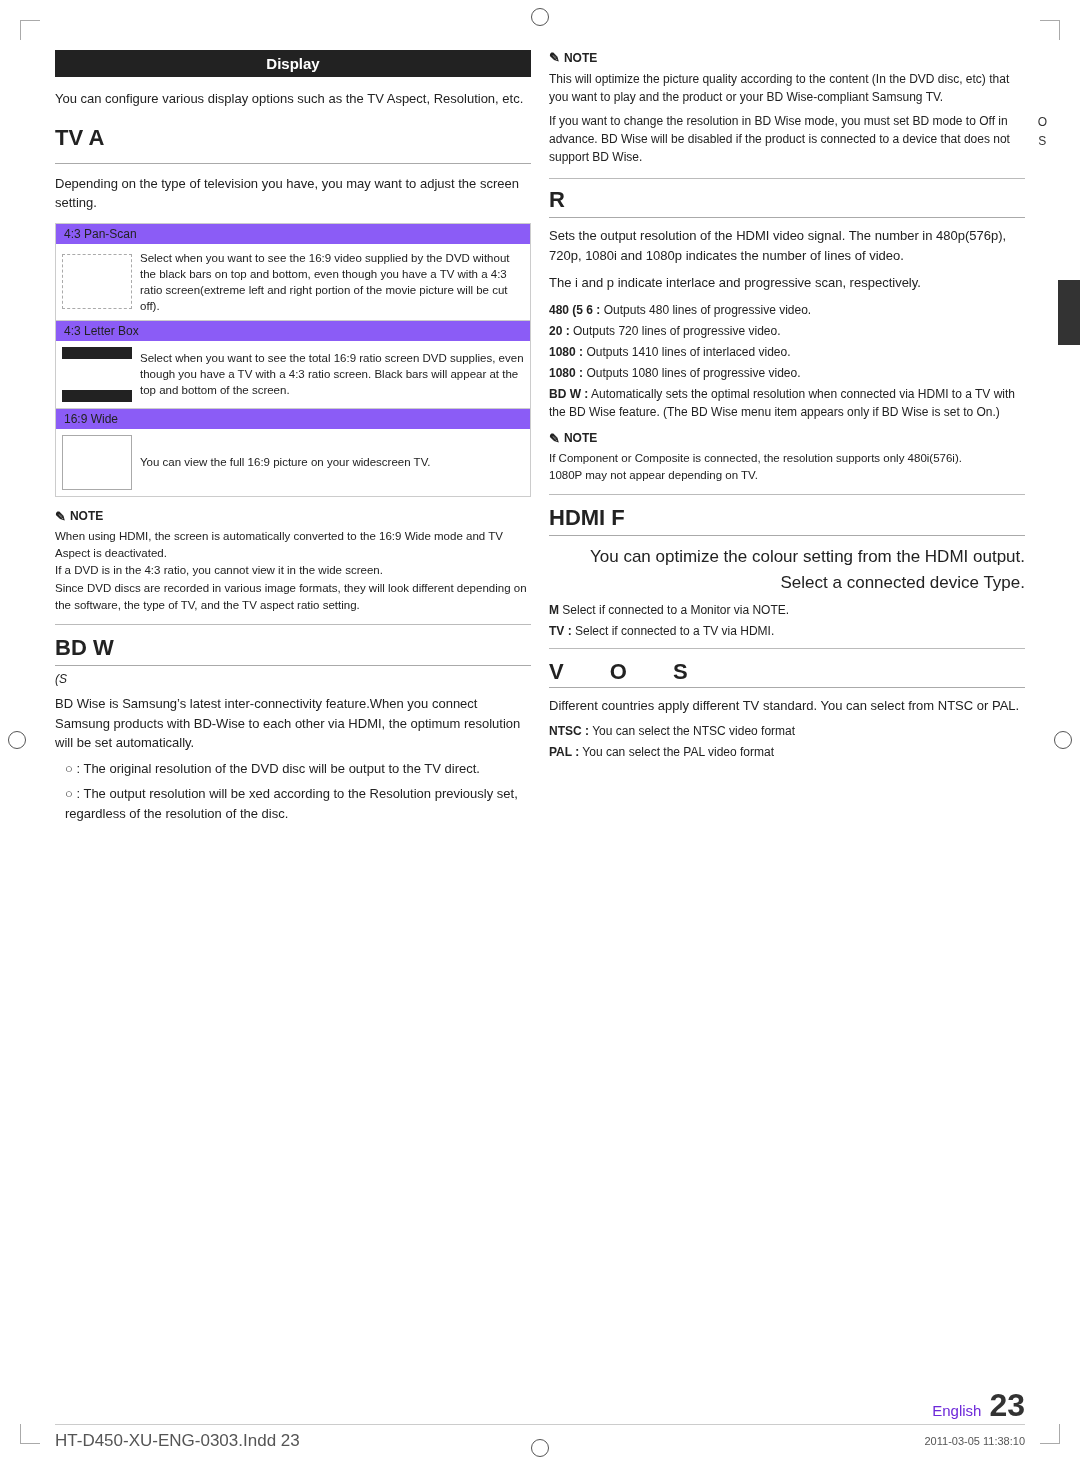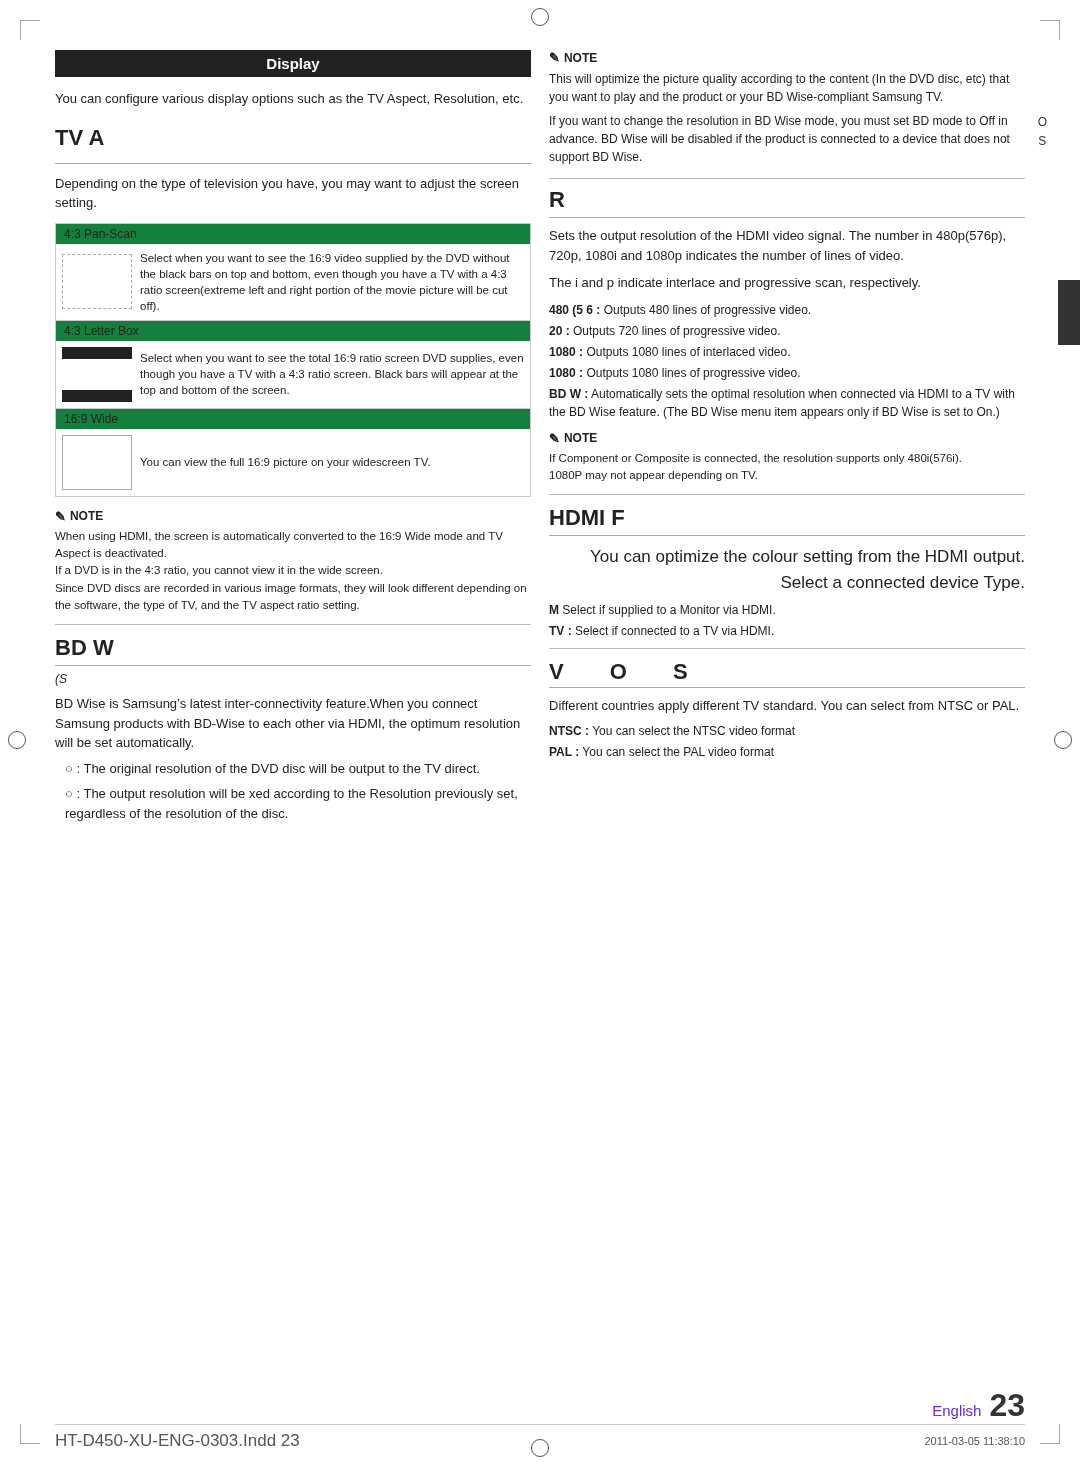--- a/index.html
+++ b/index.html
@@ -112,21 +112,21 @@
       border-collapse: collapse;
       margin-bottom: 12px;
       border: 1px solid #ccc;
     }
 
     .aspect-row {
       border-bottom: 1px solid #ccc;
     }
 
     .aspect-header {
-      background: #15803d;
+      background: #8b5cf6;
       font-size: 12px;
       padding: 3px 8px;
       font-weight: normal;
     }
 
     .aspect-content {
       display: flex;
       padding: 6px;
       gap: 8px;
       align-items: center;
@@ -483,21 +483,21 @@
         <p class="r-list-item">
           <span class="bold">480 (5   6 :</span>
           <span>Outputs 480 lines of progressive video.</span>
         </p>
         <p class="r-list-item">
           <span class="bold">20 :</span>
           <span>Outputs 720 lines of progressive video.</span>
         </p>
         <p class="r-list-item">
           <span class="bold">1080 :</span>
-          <span>Outputs 1080 lines of interlaced video.</span>
+          <span>Outputs 1410 lines of interlaced video.</span>
         </p>
         <p class="r-list-item">
           <span class="bold">1080 :</span>
           <span>Outputs 1080 lines of progressive video.</span>
         </p>
         <p class="r-list-item">
           <span class="bold">BD W :</span>
           <span>Automatically sets the optimal resolution when connected via HDMI to a TV with the BD Wise feature. (The BD Wise menu item appears only if BD Wise is set to On.)</span>
         </p>
 
@@ -509,21 +509,21 @@
           <p class="note-text">If Component or Composite is connected, the resolution supports only 480i(576i).</p>
           <p class="note-text">1080P may not appear depending on TV.</p>
         </div>
 
         <hr class="thin">
 
         <div class="hdmi-heading">HDMI F</div>
         <p class="hdmi-text">You can optimize the colour setting from the HDMI output. Select a connected device Type.</p>
         <p class="hdmi-list-item">
           <span class="bold">M</span>
-          <span>Select if supplied to a Monitor via HDMI.</span>
+          <span>Select if connected to a Monitor via NOTE.</span>
         </p>
         <p class="hdmi-list-item">
           <span class="bold">TV :</span>
           <span>Select if connected to a TV via HDMI.</span>
         </p>
 
         <hr class="thin">
 
         <div class="vo-heading">V   O   S</div>
         <p class="vo-text">Different countries apply different TV standard. You can select from NTSC or PAL.</p>

